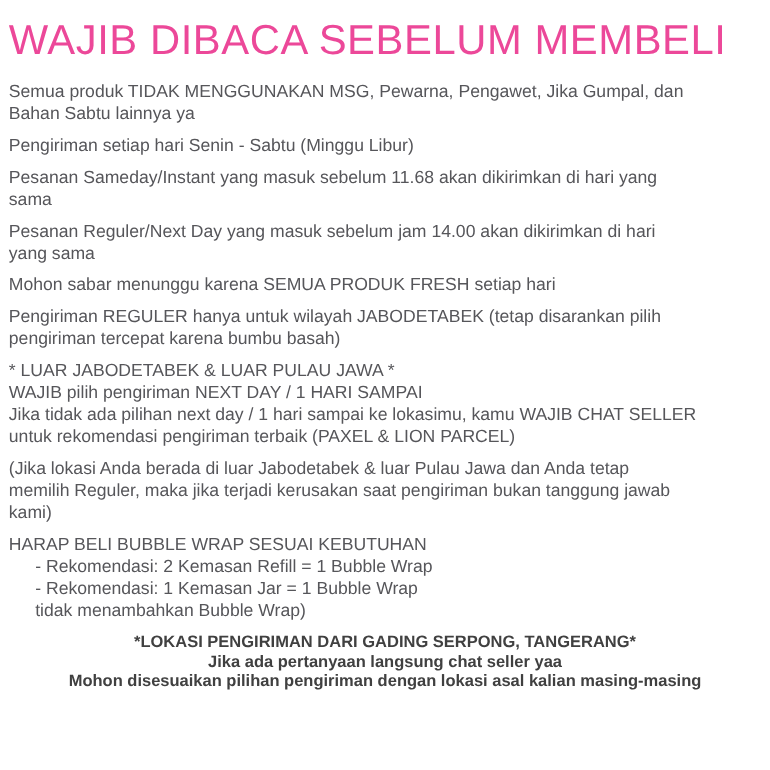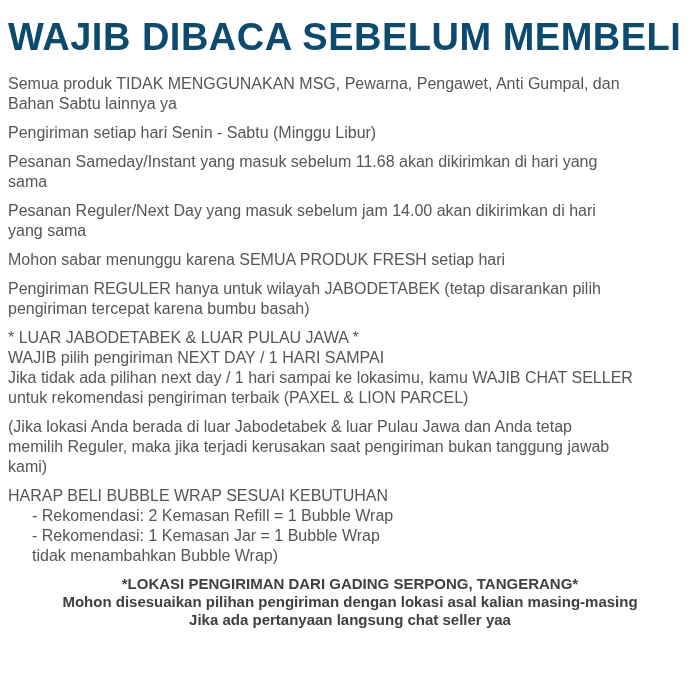--- a/index.html
+++ b/index.html
@@ -15,22 +15,22 @@
     color: #56565a;
   }
   .page {
     box-sizing: border-box;
     width: 700px;
     height: 700px;
     padding: 12px 8px 0 8px;
   }
   .title {
     font-size: 38px;
-    font-weight: bold;
-    color: #0c4a6e;
+    font-weight: normal;
+    color: #ec4899;
     letter-spacing: 0.5px;
     line-height: 1.05;
     white-space: nowrap;
     margin: 6px 0 16px 0;
   }
   .body-text {
     font-size: 16px;
     line-height: 20px;
   }
   .para { margin: 0 0 9px 0; }
@@ -46,21 +46,21 @@
   }
 </style>
 </head>
 <body>
 
 <div class="page">
   <div class="title">WAJIB DIBACA SEBELUM MEMBELI</div>
 
   <div class="body-text">
       <div class="para">
-        <div class="line">Semua produk TIDAK MENGGUNAKAN MSG, Pewarna, Pengawet, Anti Gumpal, dan</div>
+        <div class="line">Semua produk TIDAK MENGGUNAKAN MSG, Pewarna, Pengawet, Jika Gumpal, dan</div>
         <div class="line">Bahan Sabtu lainnya ya</div>
       </div>
       <div class="para">
         <div class="line">Pengiriman setiap hari Senin - Sabtu (Minggu Libur)</div>
       </div>
       <div class="para">
         <div class="line">Pesanan Sameday/Instant yang masuk sebelum 11.68 akan dikirimkan di hari yang</div>
         <div class="line">sama</div>
       </div>
       <div class="para">
@@ -88,16 +88,16 @@
       <div class="para">
         <div class="line">HARAP BELI BUBBLE WRAP SESUAI KEBUTUHAN</div>
         <div class="line indent">- Rekomendasi: 2 Kemasan Refill = 1 Bubble Wrap</div>
         <div class="line indent">- Rekomendasi: 1 Kemasan Jar = 1 Bubble Wrap</div>
         <div class="line indent">tidak menambahkan Bubble Wrap)</div>
       </div>
     </div>
 
   <div class="footer">
       <div class="footer-line">*LOKASI PENGIRIMAN DARI GADING SERPONG, TANGERANG*</div>
+      <div class="footer-line">Jika ada pertanyaan langsung chat seller yaa</div>
       <div class="footer-line">Mohon disesuaikan pilihan pengiriman dengan lokasi asal kalian masing-masing</div>
-      <div class="footer-line">Jika ada pertanyaan langsung chat seller yaa</div>
     </div>
 </div>
 
 </body></html>

